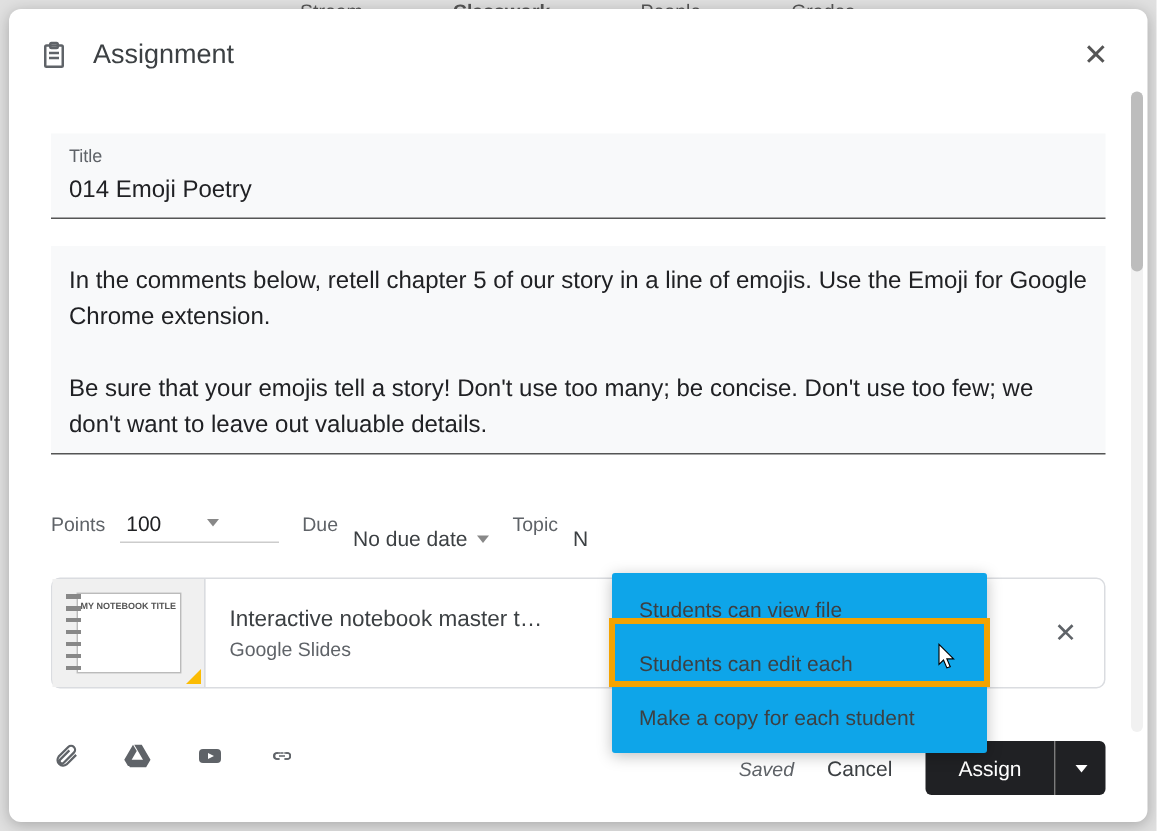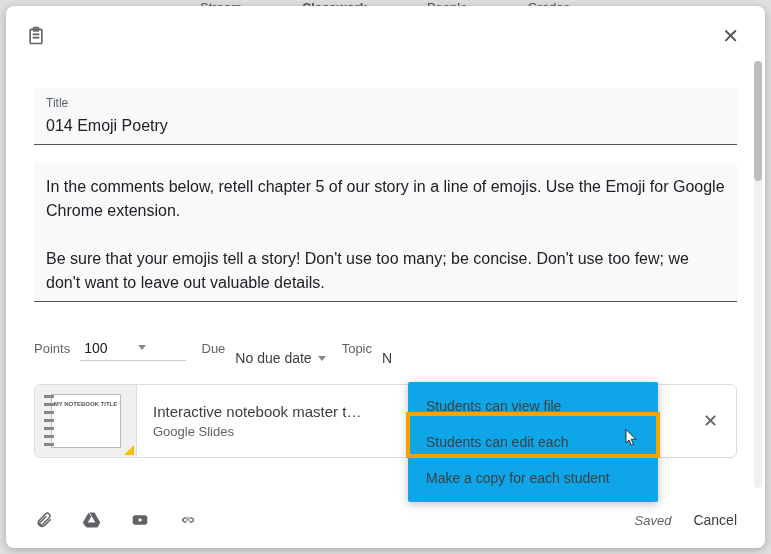--- a/index.html
+++ b/index.html
@@ -139,21 +139,21 @@
     width:0;height:0;border-left:10px solid transparent;border-bottom:10px solid #fbbc04;
   }
   .att-info { padding: 0 16px; flex:0 0 auto; width:260px;}
   .att-title { font-size: 15px; color: #3c4043; padding-bottom:4px; white-space:nowrap; overflow:hidden; text-overflow:ellipsis;}
   .att-type { font-size: 13px; color: #5f6368; }
   .att-remove {
     position:absolute; right:18px; top:50%; transform:translateY(-50%);
     font-size:18px; color:#5f6368; cursor:pointer;
   }
   .toolbar {
-    display:flex; align-items:center; gap:28px;
+    display:flex; align-items:flex-start; gap:28px;
     padding: 8px 28px 18px 28px;
   }
   .tool-icon { width:20px; height:20px; color:#5f6368; display:flex; align-items:center; justify-content:center;}
   .right-actions { margin-left:auto; display:flex; align-items:center; gap:22px;}
   .saved { font-style: italic; font-size:13px; color:#5f6368;}
   .cancel { font-size:14px; color:#3c4043; cursor:pointer;}
   .assign-group { display:flex; }
   .assign-btn {
     background:#202124; color:#fff; font-size:14px;
     padding: 10px 22px; border:none; cursor:pointer;
@@ -222,20 +222,21 @@
 
   <div class="header">
     <span class="tool-icon">
       <svg width="22" height="22" viewBox="0 0 24 24" fill="none" stroke="#5f6368" stroke-width="2">
         <rect x="5" y="4" width="14" height="17" rx="1"></rect>
         <rect x="9" y="2" width="6" height="4" rx="1"></rect>
         <line x1="8" y1="10" x2="16" y2="10"></line>
         <line x1="8" y1="14" x2="16" y2="14"></line>
       </svg>
     </span>
+    <span class="header-title">Assignment</span>
     <span class="spacer"></span>
     <span class="close-x">✕</span>
   </div>
 
   <div class="body">
 
     <div class="field">
       <div class="field-label">Title</div>
       <div class="field-value">014 Emoji Poetry</div>
     </div>
@@ -304,20 +305,26 @@
     </span>
     <span class="tool-icon">
       <svg width="22" height="12" viewBox="0 0 24 24" fill="none" stroke="#5f6368" stroke-width="2">
         <path d="M10 12h4M7 12a5 5 0 010-0H5a4 4 0 000 8h3M17 12h2a4 4 0 010 8h-3" transform="translate(0,-4)"></path>
         <path d="M9 12H6a4 4 0 000 0 4 4 0 01-4-4 4 4 0 014-4h4M15 4h4a4 4 0 010 8h-4M8 8h8" transform="translate(0,4)"></path>
       </svg>
     </span>
     <div class="right-actions">
       <span class="saved">Saved</span>
       <span class="cancel">Cancel</span>
+      <div class="assign-group">
+        <button class="assign-btn">Assign</button>
+        <div class="assign-drop">
+          <span class="dropdown-arrow"></span>
+        </div>
+      </div>
     </div>
   </div>
 
   <div class="scrollarea">
     <div class="scrollthumb"></div>
   </div>
 </div>
 
 <div class="menu">
   <div class="menu-item">Students can view file</div>

